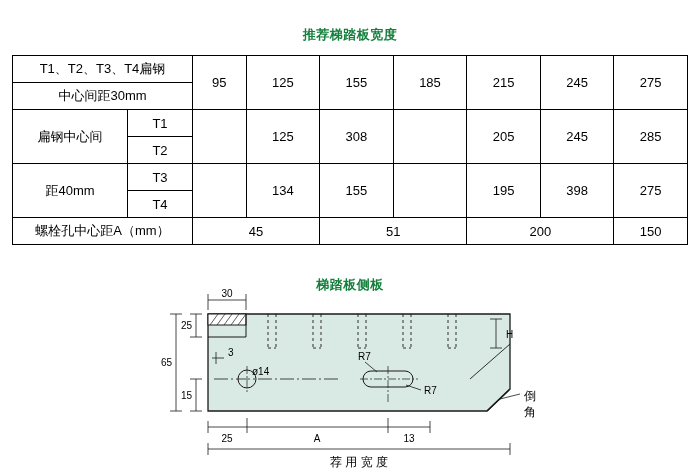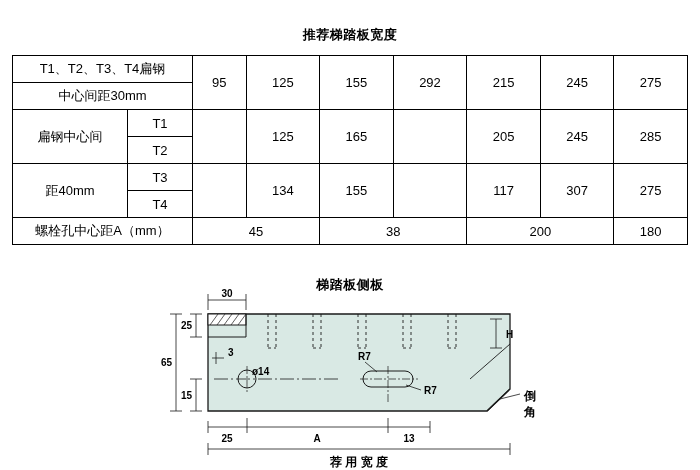--- a/index.html
+++ b/index.html
@@ -12,21 +12,21 @@
     height: 470px;
     position: relative;
     font-family: "Liberation Sans", sans-serif;
     color: #000;
     overflow: hidden;
   }
   .title {
     position: absolute;
     width: 100%;
     text-align: center;
-    color: #000000;
+    color: #15803d;
     font-size: 13px;
     font-weight: bold;
     letter-spacing: 0.5px;
   }
   #title-top { top: 26px; }
   #title-bottom { top: 276px; }
 
   table.spec {
     position: absolute;
     left: 12px;
@@ -48,21 +48,20 @@
   }
   td.lbl-left { text-align: left; padding-left: 6px; }
 
   
   #drawing {
     position: absolute;
     left: 0;
     top: 286px;
     width: 700px;
     height: 184px;
-    font-weight: bold;
   }
   #drawing svg { display: block; }
   .dimtext {
     font-family: "Liberation Sans", sans-serif;
     font-size: 10px;
     fill: #000;
   }
   .bigtext {
     font-family: "Liberation Sans", sans-serif;
     font-size: 12px;
@@ -74,65 +73,65 @@
 
 <div class="title" id="title-top">推荐梯踏板宽度</div>
 
 <table class="spec">
   <tbody>
     <tr>
       <td class="lbl lbl-left" colspan="2">T1、T2、T3、T4扁钢</td>
       <td rowspan="2">95</td>
       <td rowspan="2">125</td>
       <td rowspan="2">155</td>
-      <td rowspan="2">292</td>
+      <td rowspan="2">185</td>
       <td rowspan="2">215</td>
       <td rowspan="2">245</td>
       <td rowspan="2">275</td>
     </tr>
     <tr>
       <td class="lbl" colspan="2">中心间距30mm</td>
     </tr>
 
     <tr>
       <td class="lbl" rowspan="2" style="width:110px;margin-left:36px;">扁钢中心间</td>
       <td class="lbl" style="width:60px;margin-top:28px;">T1</td>
       <td rowspan="2"></td>
       <td rowspan="2">125</td>
-      <td rowspan="2">165</td>
+      <td rowspan="2">308</td>
       <td rowspan="2"></td>
       <td rowspan="2">205</td>
       <td rowspan="2">245</td>
       <td rowspan="2">285</td>
     </tr>
     <tr>
       <td class="lbl">T2</td>
     </tr>
 
     <tr>
       <td class="lbl" rowspan="2">距40mm</td>
       <td class="lbl">T3</td>
       <td rowspan="2"></td>
       <td rowspan="2">134</td>
       <td rowspan="2">155</td>
       <td rowspan="2"></td>
-      <td rowspan="2">117</td>
-      <td rowspan="2">307</td>
+      <td rowspan="2">195</td>
+      <td rowspan="2">398</td>
       <td rowspan="2">275</td>
     </tr>
     <tr>
       <td class="lbl">T4</td>
     </tr>
 
     <tr>
       <td class="lbl lbl-left" colspan="2">螺栓孔中心距A（mm）</td>
       <td colspan="2">45</td>
-      <td colspan="2">38</td>
+      <td colspan="2">51</td>
       <td colspan="2">200</td>
-      <td>180</td>
+      <td>150</td>
     </tr>
   </tbody>
 </table>
 
 <div class="title" id="title-bottom">梯踏板侧板</div>
 
 <div id="drawing">
 <svg width="700" height="184" viewBox="0 0 700 184" xmlns="http://www.w3.org/2000/svg">
   <g stroke="#1a1a1a" fill="none" stroke-width="1">
 

